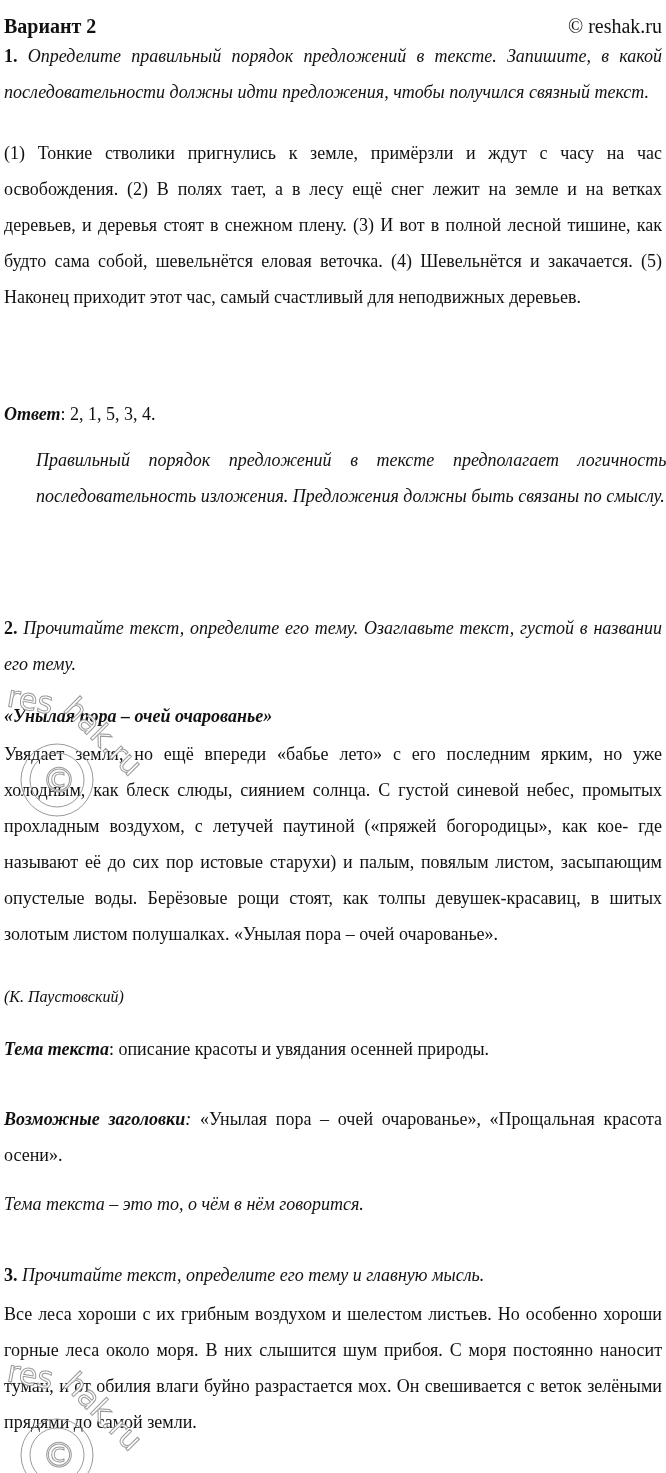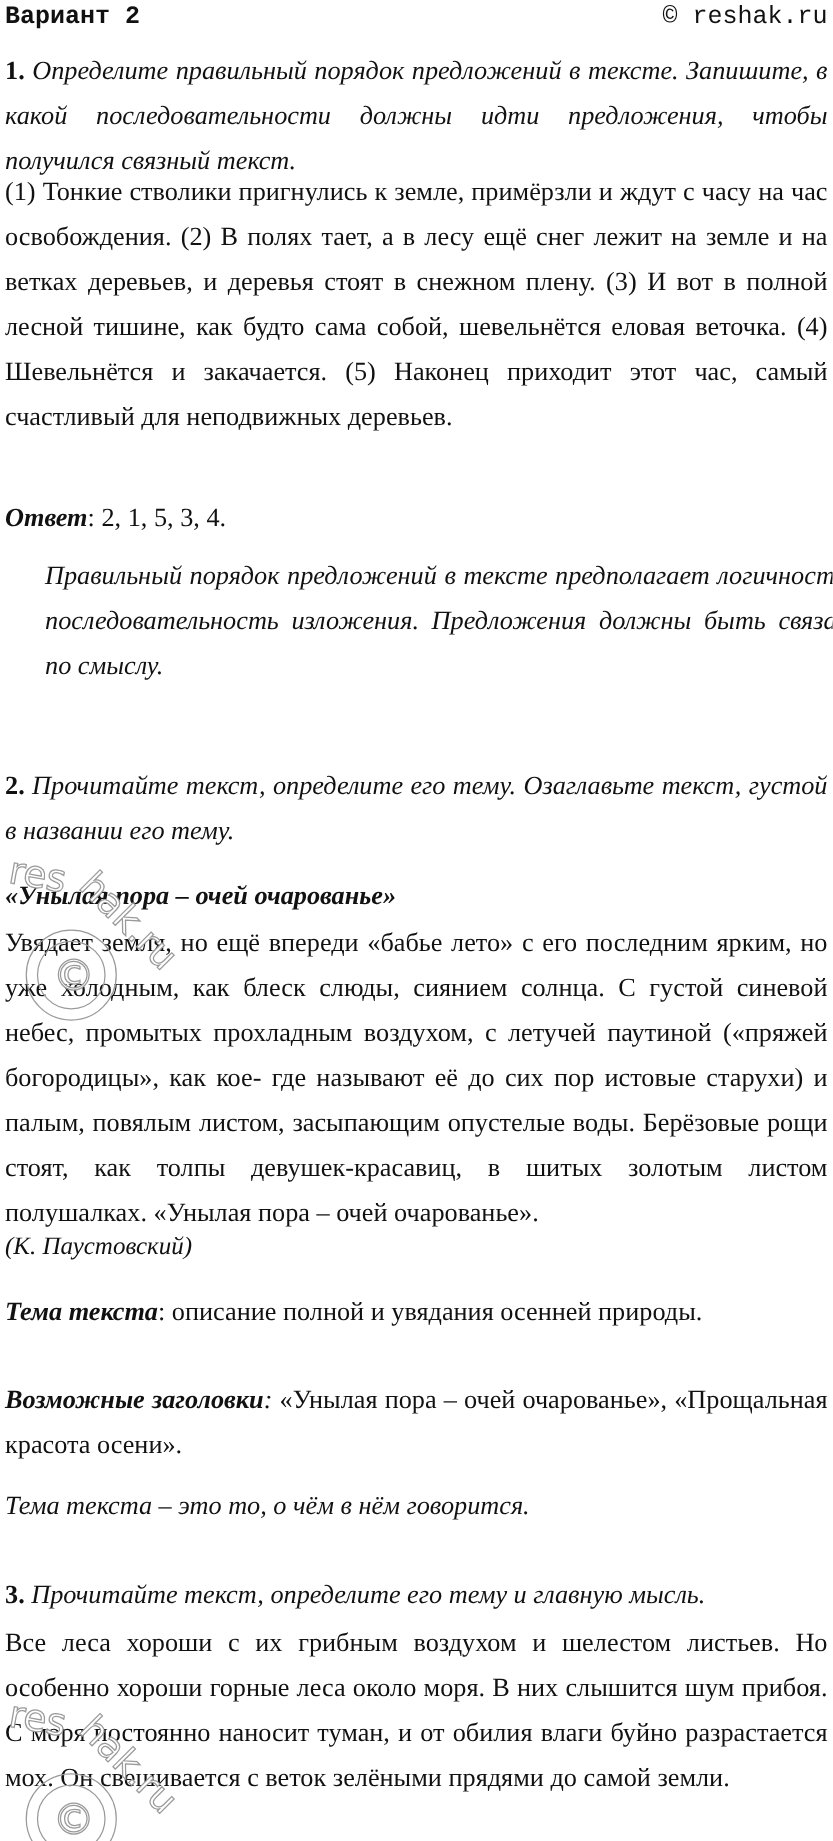--- a/index.html
+++ b/index.html
@@ -2,30 +2,30 @@
 <html><head>
 <meta charset="utf-8">
 <style>
   html, body { margin: 0; padding: 0; background: #ffffff; }
   body {
     width: 666px; height: 1473px; overflow: hidden; position: relative;
     font-family: "Liberation Serif", "DejaVu Serif", serif;
     color: #111111;
   }
   .page { position: absolute; left: 4px; top: 0; width: 658px; }
-  .header { position: absolute; top: 4px; left: 0; width: 658px; height: 24px; font-family: Liberation Mono, monospace; }
+  .header { position: absolute; top: 17px; left: 0; width: 658px; height: 24px; }
   .header .title { position: absolute; left: 0; top: -2px; font-weight: bold; font-size: 20px; }
   .header .copy { position: absolute; right: 0; top: -2px; font-size: 20px; }
-  .blk { position: absolute; left: 0; width: 658px; font-size: 21px; line-height: 36px; }
+  .blk { position: absolute; left: 0; width: 658px; font-size: 18px; line-height: 36px; }
   .just { text-align: justify; text-align-last: left; }
   .i { font-style: italic; }
   .b { font-weight: bold; }
   .bi { font-weight: bold; font-style: italic; }
   .center { text-align: left; }
-  .small { font-size: 20px; font-style: italic; }
+  .small { font-size: 16px; font-style: italic; }
   .wm { position: absolute; pointer-events: none; }
 </style>
 </head>
 <body>
 
 <div class="page">
 
   <div class="header">
     <span class="title">Вариант 2</span>
     <span class="copy">© reshak.ru</span>
@@ -49,21 +49,21 @@
     <span class="i">Прочитайте текст, определите его тему. Озаглавьте текст, густой в названии его тему.</span>
   </div>
 
   <div class="blk center bi" style="top:698px;">«Унылая пора – очей очарованье»</div>
 
   <div class="blk just" style="top:736px;">Увядает земля, но ещё впереди «бабье лето» с его последним ярким, но уже холодным, как блеск слюды, сиянием солнца. С густой синевой небес, промытых прохладным воздухом, с летучей паутиной («пряжей богородицы», как кое- где называют её до сих пор истовые старухи) и палым, повялым листом, засыпающим опустелые воды. Берёзовые рощи стоят, как толпы девушек-красавиц, в шитых золотым листом полушалках. «Унылая пора – очей очарованье».</div>
 
   <div class="blk small" style="top:982px; line-height:30px;">(К. Паустовский)</div>
 
   <div class="blk" style="top:1031px;">
-    <span class="bi">Тема текста</span><span>: описание полной и увядания осенней природы.</span>
+    <span class="bi">Тема текста</span><span>: описание красоты и увядания осенней природы.</span>
   </div>
 
   <div class="blk just" style="top:1101px;">
     <span class="bi">Возможные заголовки</span><span class="i">:</span>
     <span>«Унылая пора – очей очарованье», «Прощальная красота осени».</span>
   </div>
 
   <div class="blk i" style="top:1170px;margin-top:16px;">Тема текста – это то, о чём в нём говорится.</div>
 
   <div class="blk" style="top:1257px;">

